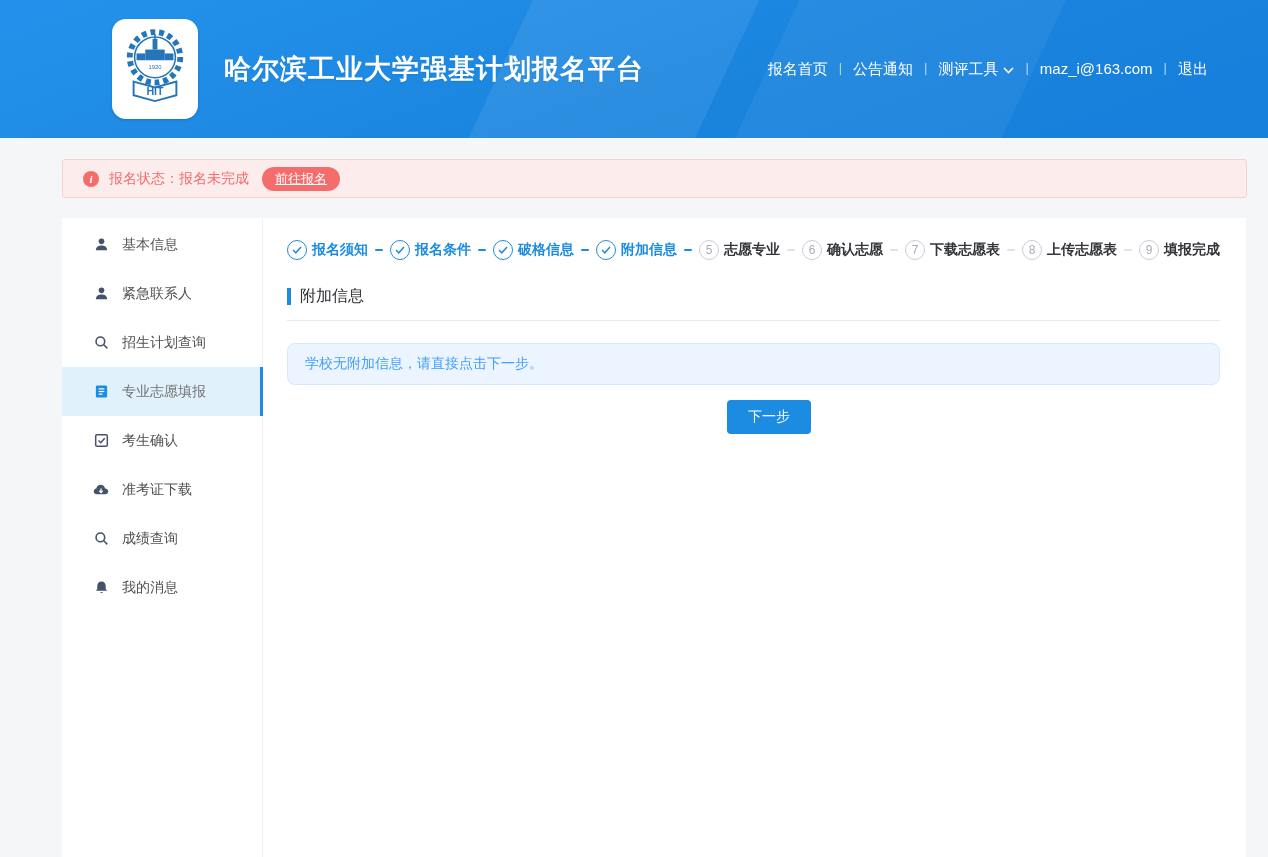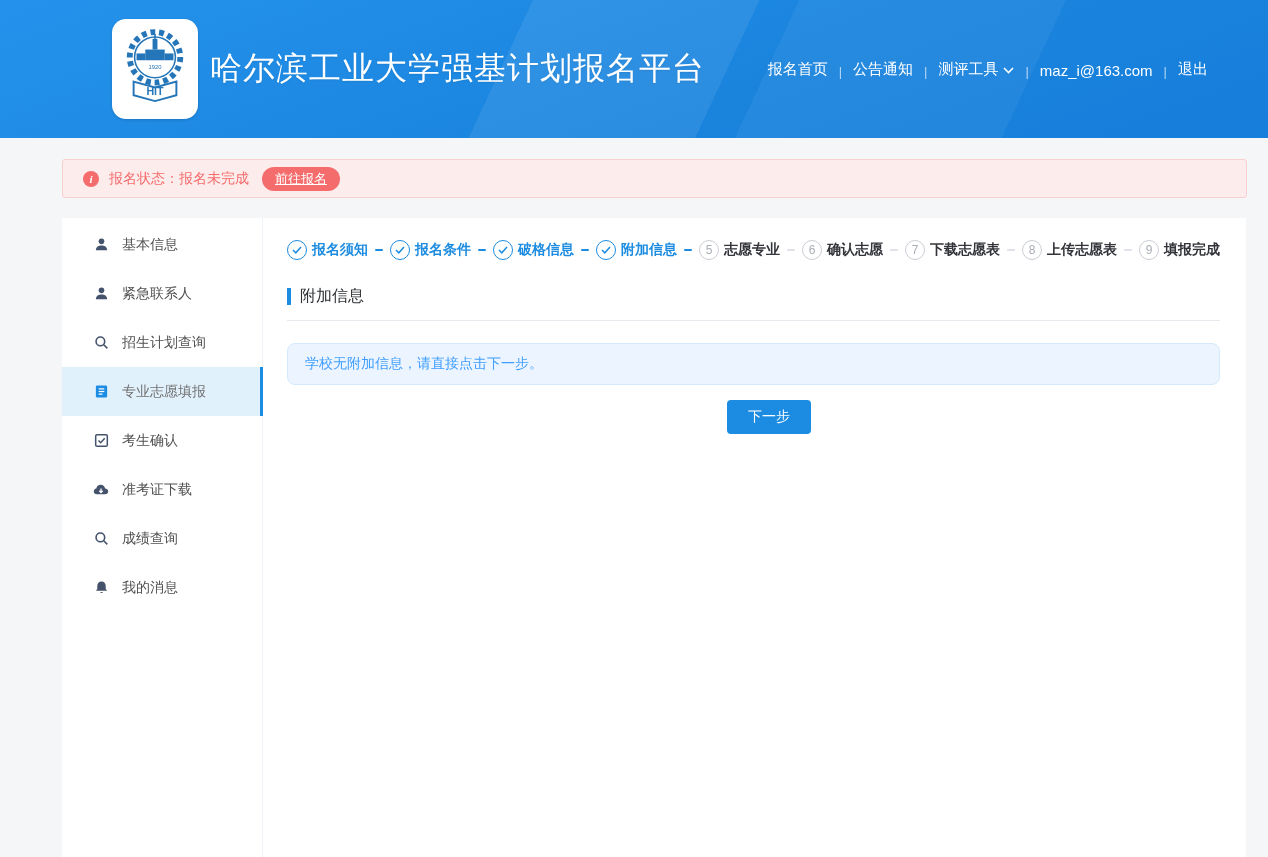--- a/index.html
+++ b/index.html
@@ -25,25 +25,25 @@
   .header-inner {
     position:relative; height:100%;
     display:flex; align-items:center; padding:0 60px 0 112px;
   }
   .logo-box {
     width:86px; height:100px; background:#ffffff; border-radius:14px;
     flex-shrink:0; display:flex; align-items:center; justify-content:center;
     box-shadow:0 1px 3px rgba(0,0,0,0.15);
   }
   .app-title {
-    color:#ffffff; font-size:32px; font-weight:normal; letter-spacing:1px;
-    margin-left:12px; white-space:nowrap; text-shadow:0 1px 2px rgba(0,0,0,0.08);
+    color:#ffffff; font-size:27px; font-weight:bold; letter-spacing:1px;
+    margin-left:26px; white-space:nowrap; text-shadow:0 1px 2px rgba(0,0,0,0.08);
   }
   .top-nav {
-    margin-left:auto; display:flex; align-items:flex-end; gap:11px;
+    margin-left:auto; display:flex; align-items:flex-start; gap:11px;
     color:#ffffff; font-size:15px; white-space:nowrap;
   }
   .top-nav a { color:#ffffff; text-decoration:none; cursor:pointer; display:flex; align-items:center; gap:5px; }
   .nav-sep { color:rgba(255,255,255,0.65); font-size:13px; }
   .chevron { display:inline-block; margin-top:2px; }
 
   
   .alert {
     position:absolute; left:62px; top:159px; width:1185px; height:39px;
     background:#fdecec; border:1px solid #f9d0d0; border-radius:3px;

